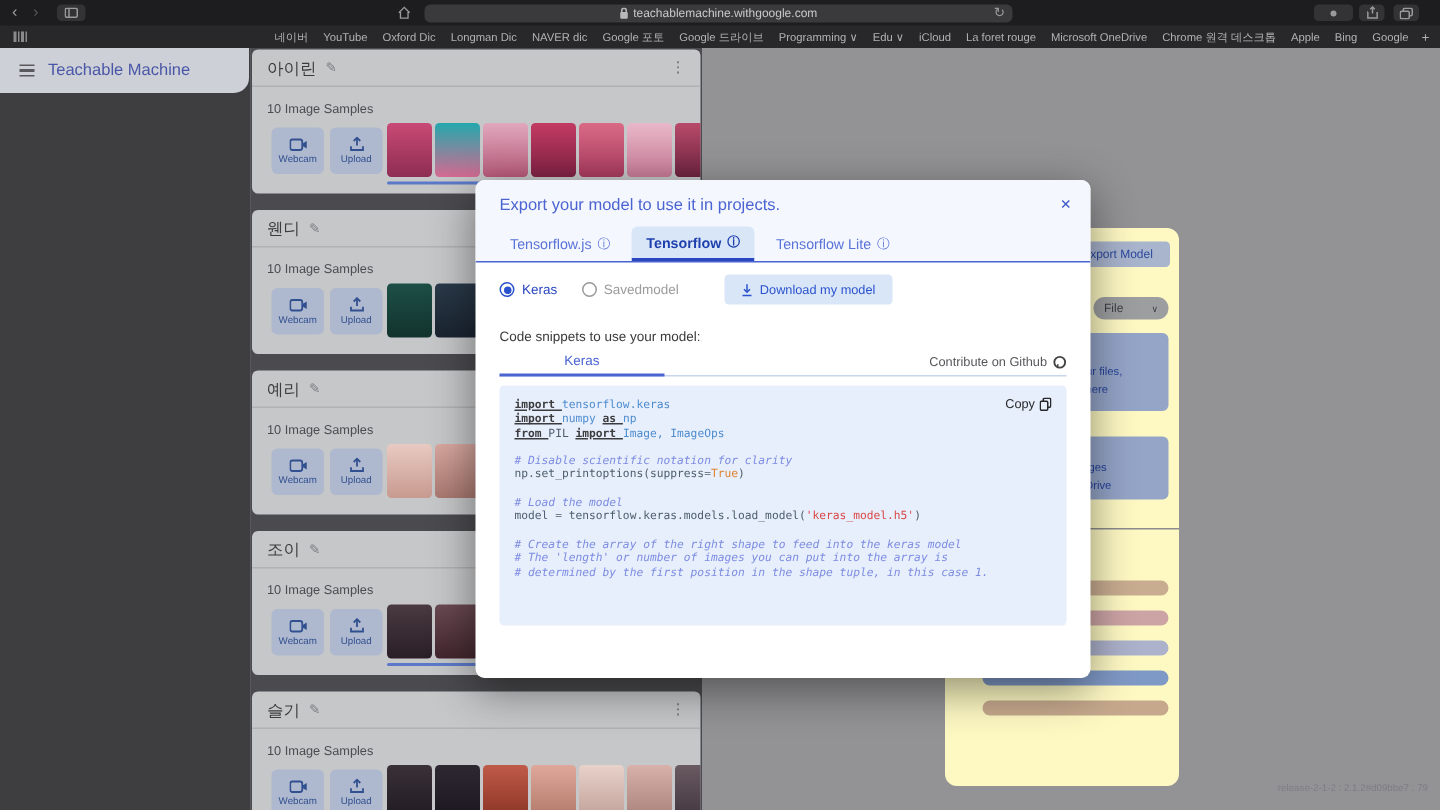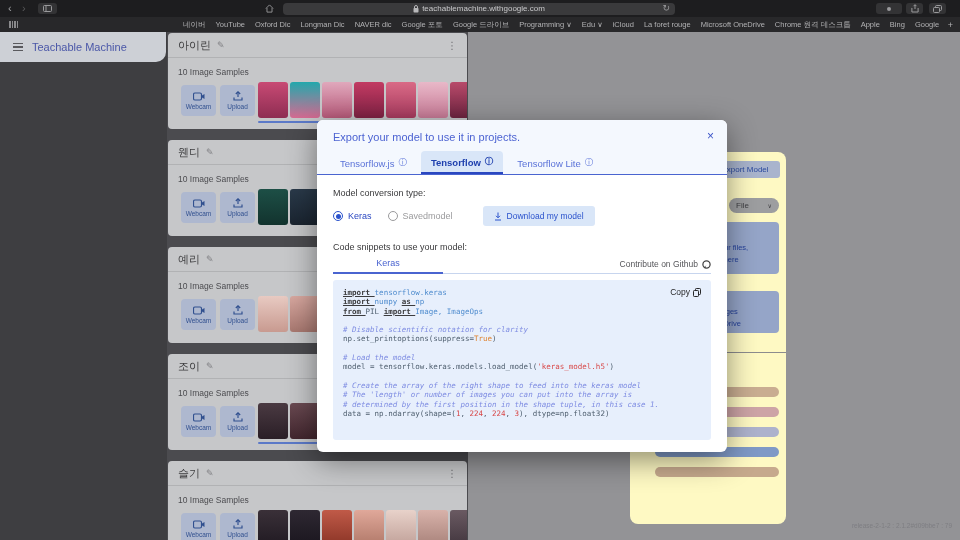--- a/index.html
+++ b/index.html
@@ -421,21 +421,20 @@
               <span>Tensorflow</span>
               <span class="info">ⓘ</span>
             </span>
             <span class="tab">
               <span>Tensorflow Lite</span>
               <span class="info">ⓘ</span>
             </span>
           </div>
       </div>
       <div class="dlg-body">
-        <div class="conv-label">Model conversion type:</div>
         <div class="radio-row">
           <span id="radios" style="display:flex;align-items:center;">
               <span class="radio sel">
                 <span class="rdot"></span>
                 <span>Keras</span>
               </span>
               <span class="radio">
                 <span class="rdot"></span>
                 <span>Savedmodel</span>
               </span>
@@ -475,20 +474,19 @@
               <div class="line">&nbsp;</div>
               <div class="line"><span class="com"># Disable scientific notation for clarity</span></div>
               <div class="line"><span class="pl">np.set_printoptions(suppress=</span><span class="const">True</span><span class="pl">)</span></div>
               <div class="line">&nbsp;</div>
               <div class="line"><span class="com"># Load the model</span></div>
               <div class="line"><span class="pl">model = tensorflow.keras.models.load_model(</span><span class="str">'keras_model.h5'</span><span class="pl">)</span></div>
               <div class="line">&nbsp;</div>
               <div class="line"><span class="com"># Create the array of the right shape to feed into the keras model</span></div>
               <div class="line"><span class="com"># The 'length' or number of images you can put into the array is</span></div>
               <div class="line"><span class="com"># determined by the first position in the shape tuple, in this case 1.</span></div>
-              <div class="line"><span class="pl">data = np.ndarray(shape=(</span><span class="num">1</span><span class="pl">, </span><span class="num">224</span><span class="pl">, </span><span class="num">224</span><span class="pl">, </span><span class="num">3</span><span class="pl">), dtype=np.float32)</span></div>
             </div>
         </div>
       </div>
     </div>
 
   </div>
 </div>
 
 </body></html>

